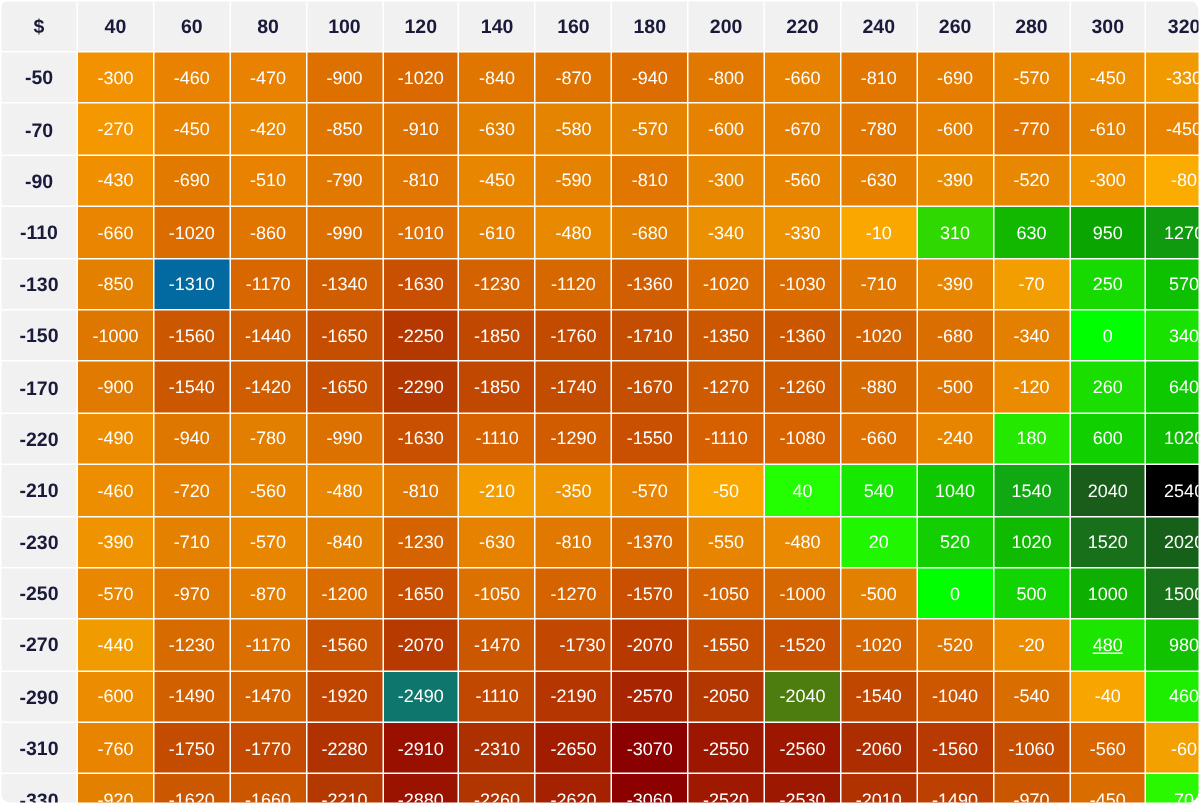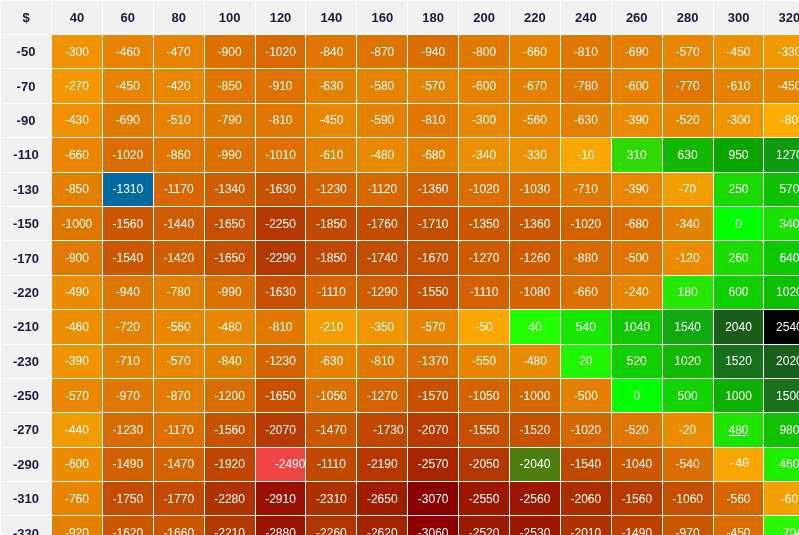--- a/index.html
+++ b/index.html
@@ -309,30 +309,30 @@
           <td class="cell" style="background: rgb(236, 141, 0);">-20</td>
           <td class="cell" style="background: rgb(28, 230, 0); text-decoration: underline;">480</td>
           <td class="cell" style="background: rgb(16, 194, 0);">980</td>
         </tr>
         <tr>
           <th class="row-head">-290</th>
           <td class="cell" style="background: rgb(236, 140, 0);">-600</td>
           <td class="cell" style="background: rgb(209, 96, 0);">-1490</td>
           <td class="cell" style="background: rgb(210, 98, 0);">-1470</td>
           <td class="cell" style="background: rgb(192, 69, 0);">-1920</td>
-          <td class="cell" style="background: #ef4444; text-align: right;">-2490</td>
+          <td class="cell" style="background: #0f766e;">-2490</td>
           <td class="cell" style="background: rgb(193, 72, 0);">-1110</td>
           <td class="cell" style="background: rgb(182, 54, 0);">-2190</td>
           <td class="cell" style="background: rgb(167, 37, 0);">-2570</td>
           <td class="cell" style="background: rgb(179, 55, 0);">-2050</td>
           <td class="cell" style="background: #4d7c0f; margin-top: 45px;">-2040</td>
           <td class="cell" style="background: rgb(192, 71, 0);">-1540</td>
           <td class="cell" style="background: rgb(204, 87, 0);">-1040</td>
           <td class="cell" style="background: rgb(217, 109, 0);">-540</td>
-          <td class="cell" style="background: rgb(248, 165, 0); font-family: Liberation Mono, monospace;">-40</td>
+          <td class="cell" style="background: rgb(248, 165, 0);">-40</td>
           <td class="cell" style="background: rgb(29, 238, 0);">460</td>
         </tr>
         <tr>
           <th class="row-head">-310</th>
           <td class="cell" style="background: rgb(232, 132, 0);">-760</td>
           <td class="cell" style="background: rgb(196, 76, 0);">-1750</td>
           <td class="cell" style="background: rgb(195, 74, 0);">-1770</td>
           <td class="cell" style="background: rgb(175, 50, 0);">-2280</td>
           <td class="cell" style="background: rgb(153, 15, 0);">-2910</td>
           <td class="cell" style="background: rgb(173, 48, 0);">-2310</td>

